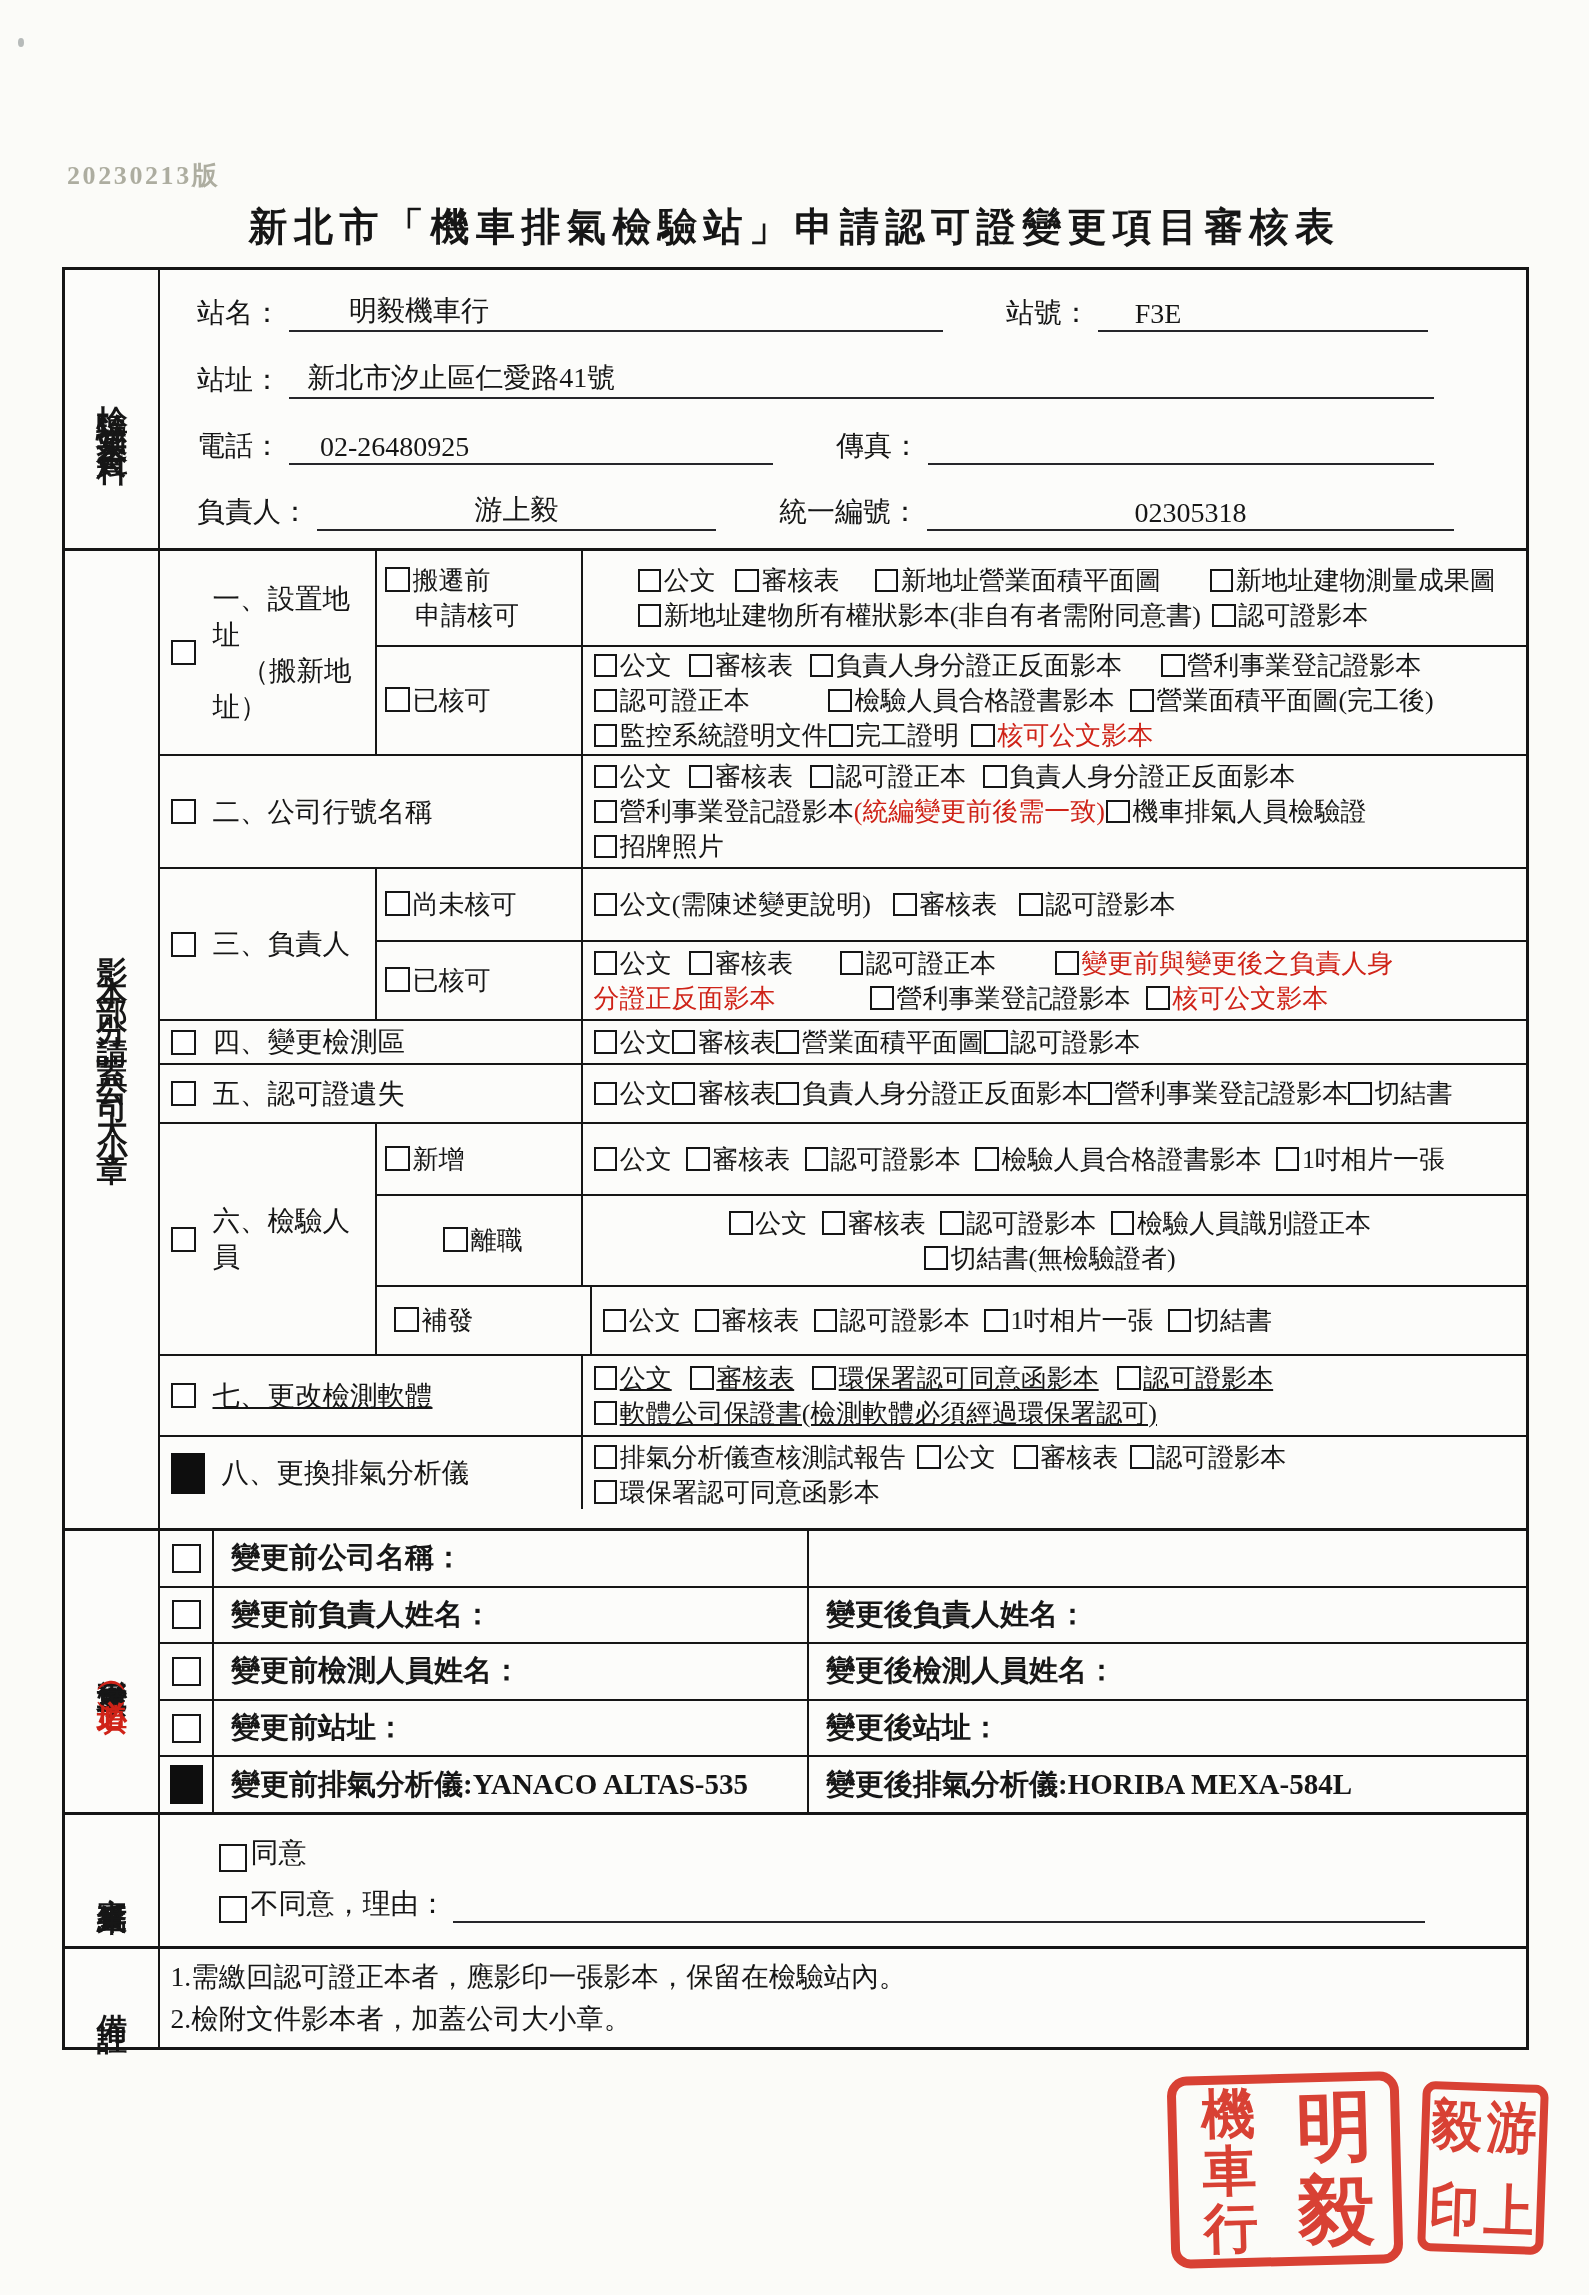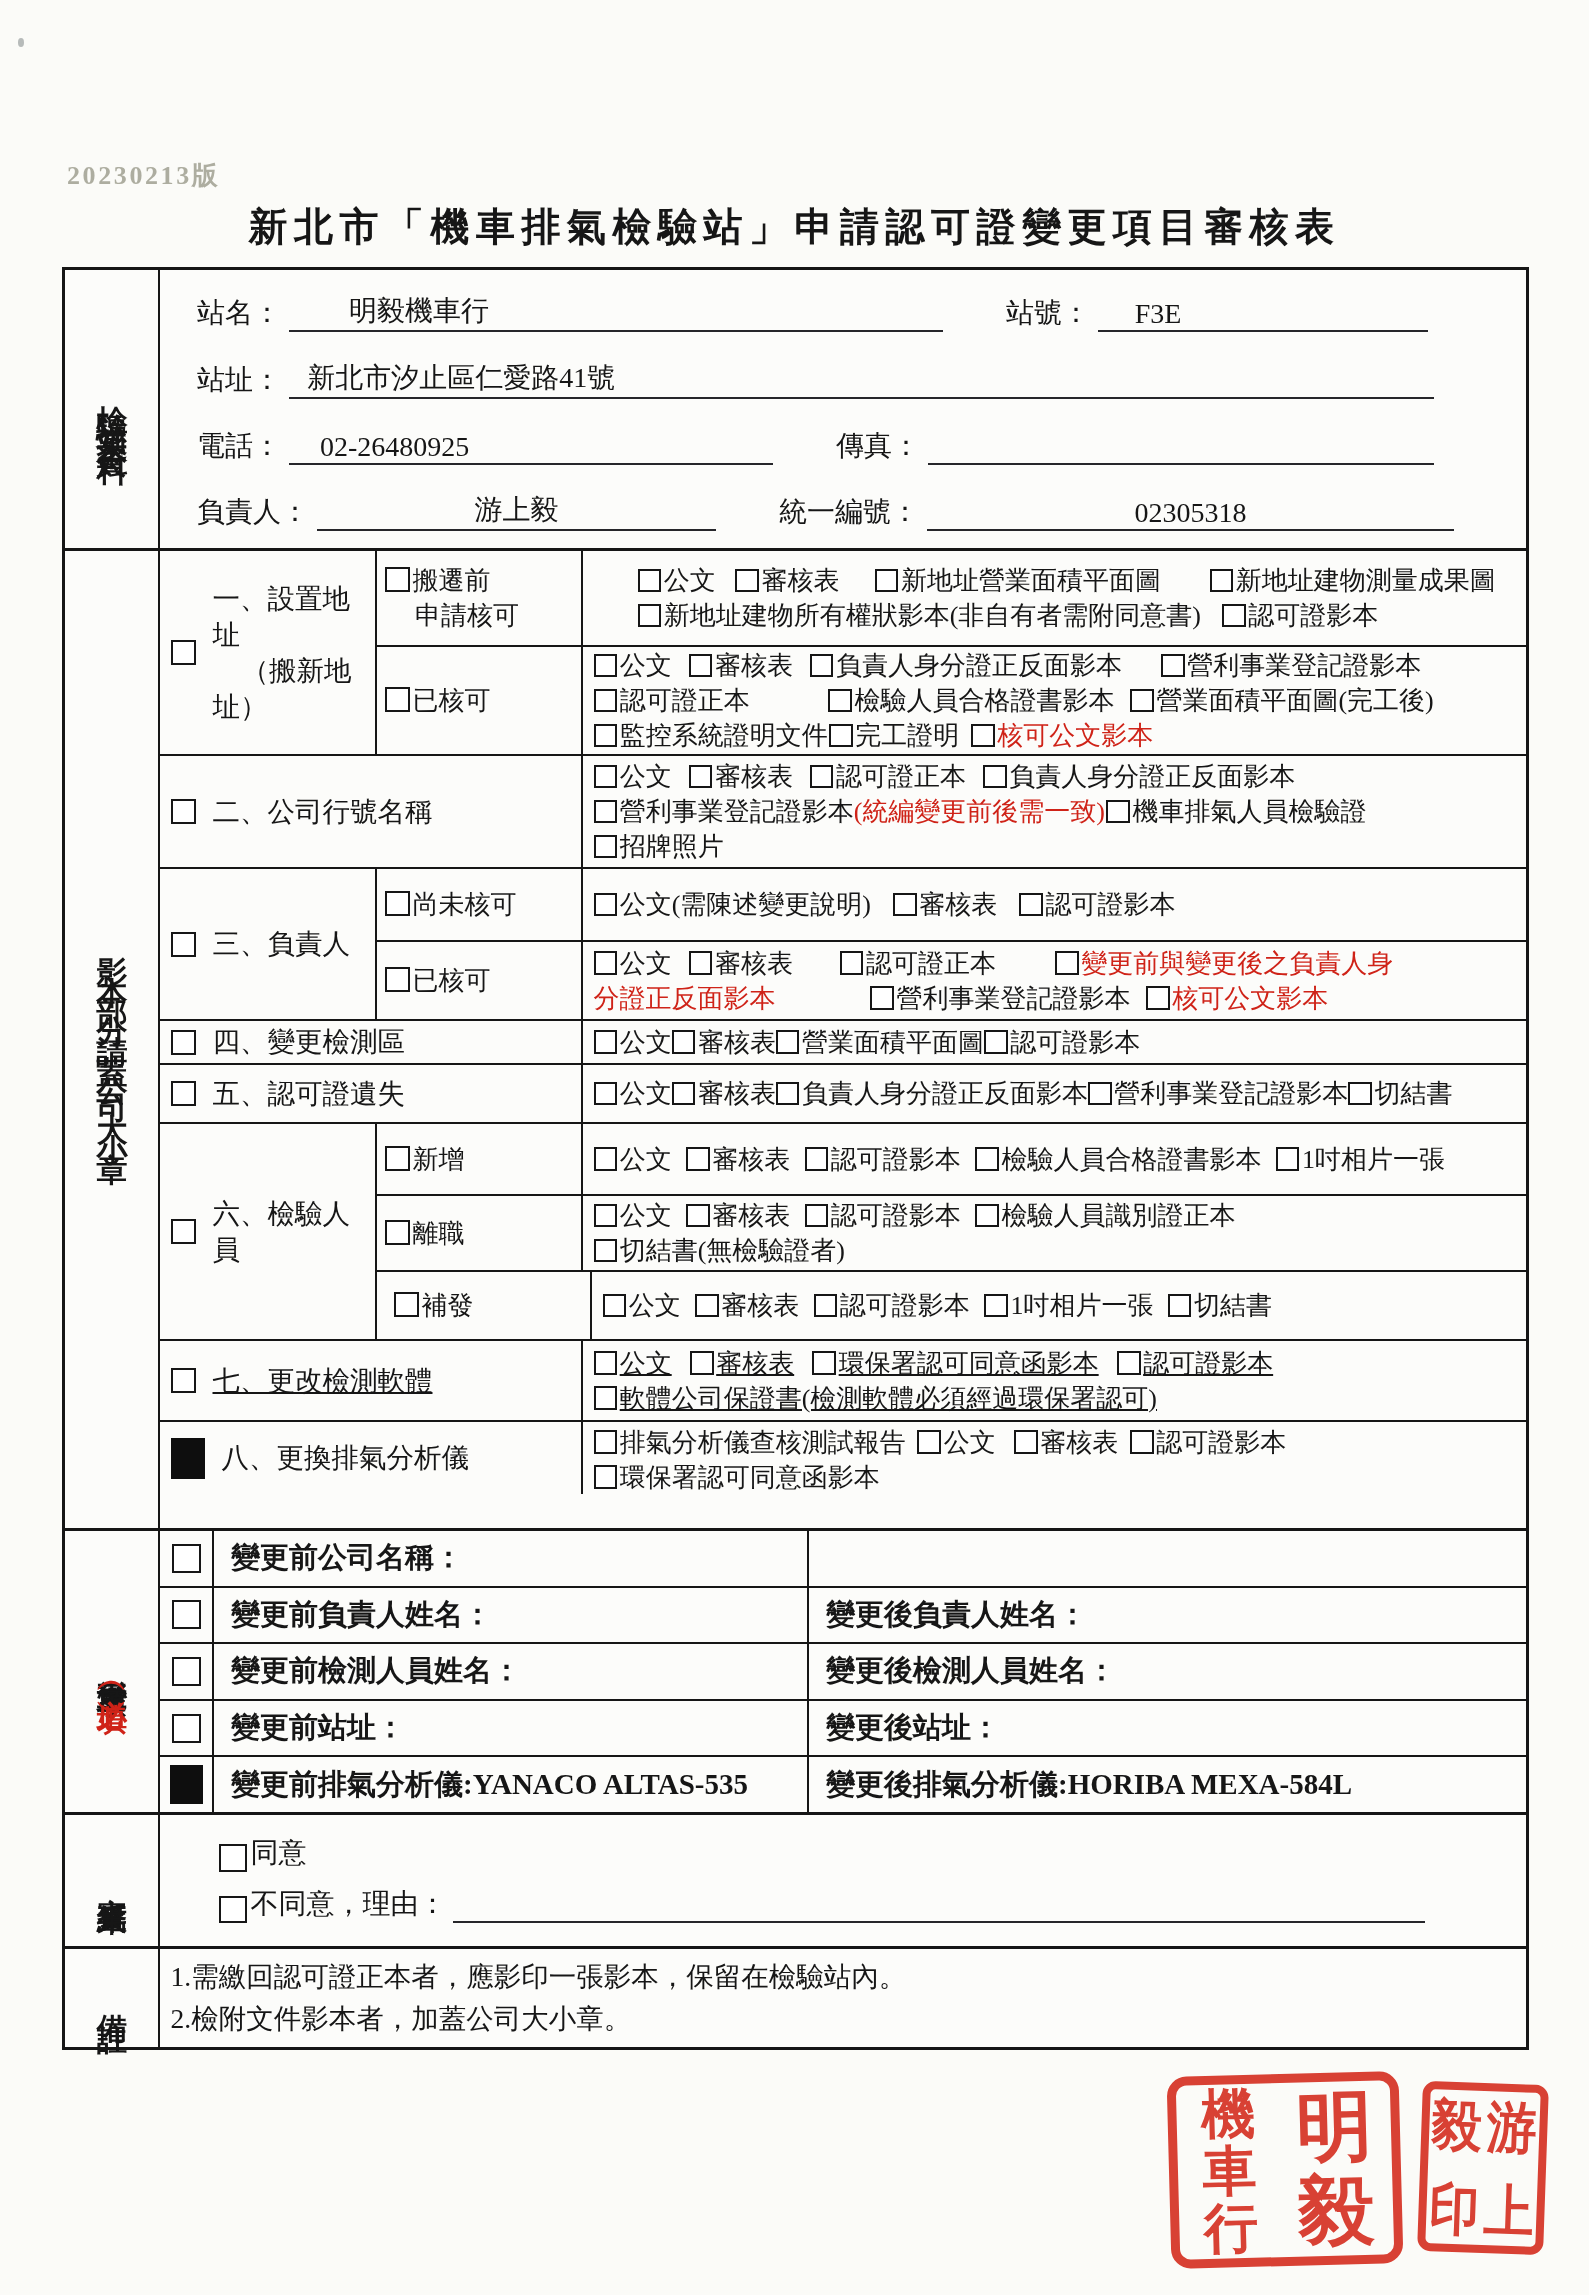--- a/index.html
+++ b/index.html
@@ -163,21 +163,21 @@
               <span><span>一、設置地址</span><br><span class="il-sub">（搬新地址）</span></span>
             </div>
             <div class="item-right">
               <div class="subrow" style="height: 96px; gap: 44px;">
                 <div class="sub-label">
                   <span><span class="cb"></span><span>搬遷前</span></span>
                   <span class="line2">申請核可</span>
                 </div>
                 <div class="docs">
                   <div class="doc-line"><span class="doc-entry" style="margin-right: 19.6px;"><span class="cb"></span><span>公文</span></span><span class="doc-entry" style="margin-right: 19.6px;"><span class="cb"></span><span>審核表</span></span><span class="doc-entry" style="margin-right: 19.6px; margin-left: 15.7px;"><span class="cb"></span><span>新地址營業面積平面圖</span></span><span class="doc-entry" style="margin-right: 19.6px; margin-left: 29px;"><span class="cb"></span><span>新地址建物測量成果圖</span></span></div>
-                  <div class="doc-line"><span class="doc-entry" style="margin-right: 21px; text-align: right;"><span class="cb"></span><span>新地址建物所有權狀影本(非自有者需附同意書)</span></span><span class="doc-entry" style="margin-right: 5.2px;"><span class="cb"></span><span>認可證影本</span></span></div>
+                  <div class="doc-line"><span class="doc-entry" style="margin-right: 11px; text-align: right;"><span class="cb"></span><span>新地址建物所有權狀影本(非自有者需附同意書)</span></span><span class="doc-entry" style="margin-right: 5.2px;"><span class="cb"></span><span>認可證影本</span></span></div>
                 </div>
               </div>
               <div class="subrow" style="height: 107px;">
                 <div class="sub-label">
                   <span><span class="cb"></span><span>已核可</span></span>
                 </div>
                 <div class="docs">
                   <div class="doc-line"><span class="doc-entry" style="margin-right: 17px;"><span class="cb"></span><span>公文</span></span><span class="doc-entry" style="margin-right: 17px;"><span class="cb"></span><span>審核表</span></span><span class="doc-entry" style="margin-right: 17px;"><span class="cb"></span><span>負責人身分證正反面影本</span></span><span class="doc-entry" style="margin-right: 17px; margin-left: 22px;"><span class="cb"></span><span>營利事業登記證影本</span></span></div>
                   <div class="doc-line"><span class="doc-entry" style="margin-right: 15.7px;"><span class="cb"></span><span>認可證正本</span></span><span class="doc-entry" style="margin-right: 15.7px; margin-left: 63px;"><span class="cb"></span><span>檢驗人員合格證書影本</span></span><span class="doc-entry" style="margin-right: 15.7px;"><span class="cb"></span><span>營業面積平面圖(完工後)</span></span></div>
                   <div class="doc-line"><span class="doc-entry" style="margin-right: 1.3px;"><span class="cb"></span><span>監控系統證明文件</span></span><span class="doc-entry" style="margin-right: 1.3px;"><span class="cb"></span><span>完工證明</span></span><span class="doc-entry" style="margin-right: 1.3px; margin-left: 10.5px;"><span class="cb"></span><span class="red" style="color: rgb(207, 35, 24);">核可公文影本</span></span></div>
@@ -252,21 +252,21 @@
             </div>
             <div class="item-right">
               <div class="subrow" style="height: 72px;">
                 <div class="sub-label">
                   <span><span class="cb"></span><span>新增</span></span>
                 </div>
                 <div class="docs">
                   <div class="doc-line"><span class="doc-entry" style="margin-right: 14.4px;"><span class="cb"></span><span>公文</span></span><span class="doc-entry" style="margin-right: 14.4px;"><span class="cb"></span><span>審核表</span></span><span class="doc-entry" style="margin-right: 14.4px;"><span class="cb"></span><span>認可證影本</span></span><span class="doc-entry" style="margin-right: 14.4px;"><span class="cb"></span><span>檢驗人員合格證書影本</span></span><span class="doc-entry" style="margin-right: 14.4px;"><span class="cb"></span><span>1吋相片一張</span></span></div>
                 </div>
               </div>
-              <div class="subrow" style="height: 76px;">
+              <div class="subrow" style="height: 91px; text-align: center;">
                 <div class="sub-label">
                   <span><span class="cb"></span><span>離職</span></span>
                 </div>
                 <div class="docs">
                   <div class="doc-line"><span class="doc-entry" style="margin-right: 14.4px;"><span class="cb"></span><span>公文</span></span><span class="doc-entry" style="margin-right: 14.4px;"><span class="cb"></span><span>審核表</span></span><span class="doc-entry" style="margin-right: 14.4px;"><span class="cb"></span><span>認可證影本</span></span><span class="doc-entry" style="margin-right: 14.4px;"><span class="cb"></span><span>檢驗人員識別證正本</span></span></div>
                   <div class="doc-line"><span class="doc-entry" style="margin-right: 14.4px;"><span class="cb"></span><span>切結書(無檢驗證者)</span></span></div>
                 </div>
               </div>
               <div class="subrow" style="height: 67px; padding-left: 9px;">
                 <div class="sub-label">

